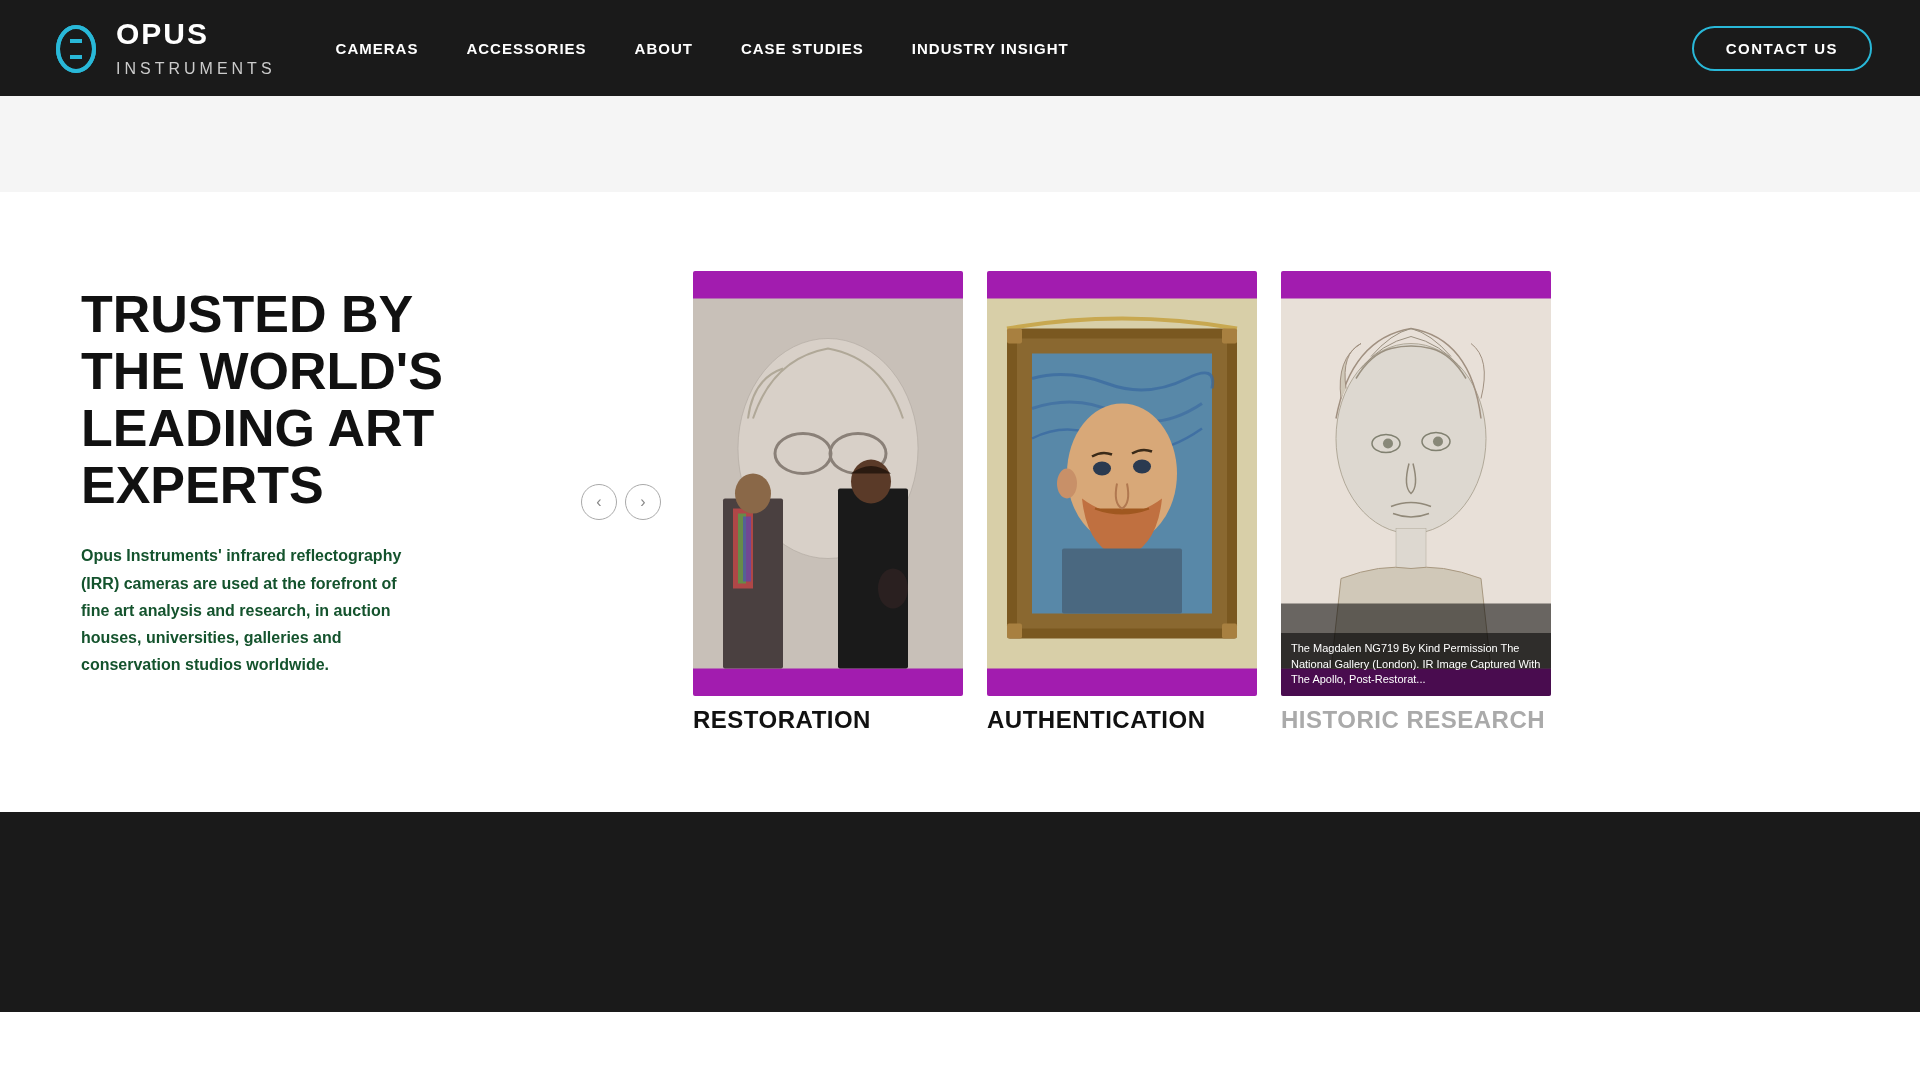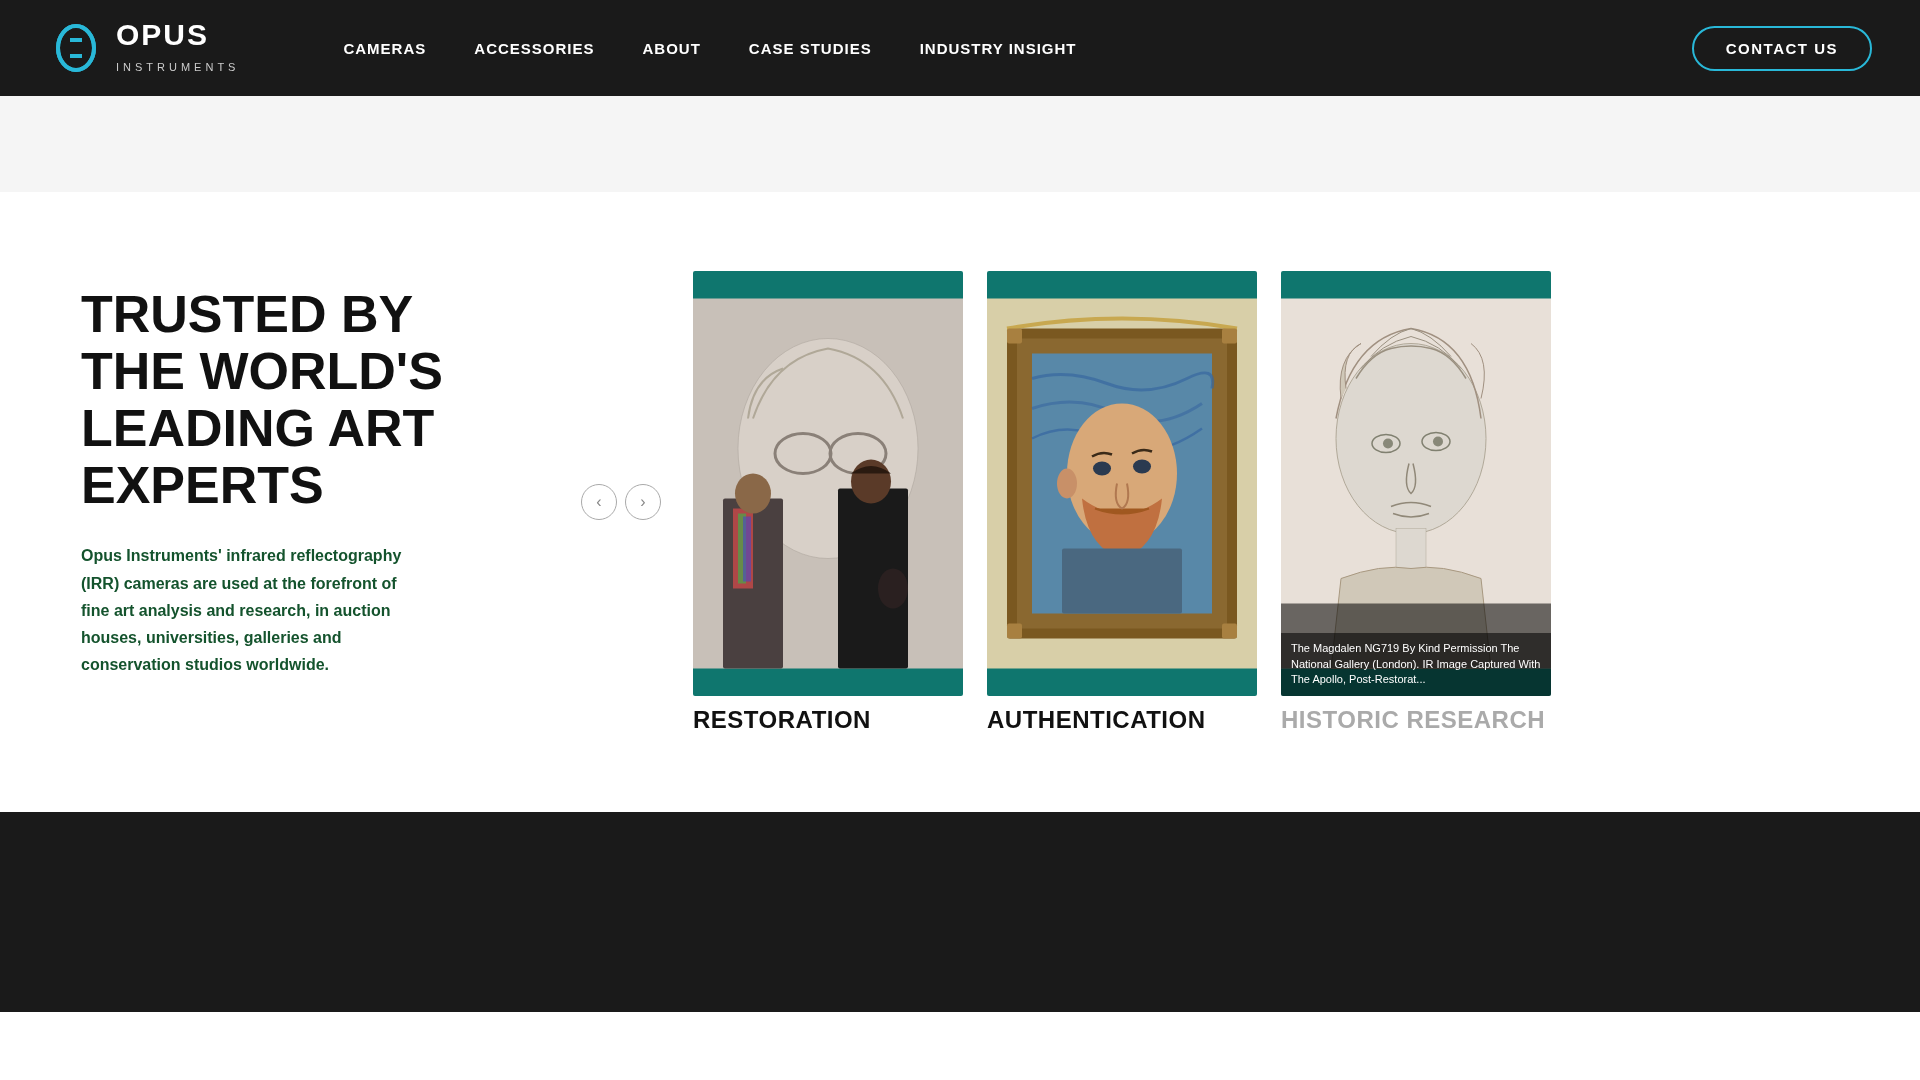--- a/index.html
+++ b/index.html
@@ -14,51 +14,50 @@
       padding: 0 48px;
       justify-content: space-between;
     }
     .navbar-left {
       display: flex;
       align-items: center;
       gap: 60px;
     }
     .logo {
       display: flex;
-      align-items: flex-start;
+      align-items: flex-end;
       gap: 12px;
       text-decoration: none;
     }
     .logo-icon {
       width: 56px;
       height: 56px;
     }
     .logo-text {
       color: #fff;
       display: flex;
       flex-direction: column;
       line-height: 1;
     }
     .logo-text .opus {
       font-size: 30px;
       font-weight: 700;
       letter-spacing: 2px;
       color: #fff;
     }
     .logo-text .instruments {
-      font-size: 11px;
+      font-size: 16px;
       letter-spacing: 4px;
       color: #ccc;
       margin-top: 12px;
     }
     .nav-links {
       display: flex;
       align-items: center;
       gap: 48px;
-      margin-left: 44px;
     }
     .nav-link {
       color: #fff;
       text-decoration: none;
       font-size: 15px;
       font-weight: 600;
       letter-spacing: 1px;
       text-transform: uppercase;
       cursor: pointer;
     }
@@ -164,21 +163,21 @@
       flex: 0 0 270px;
       display: flex;
       flex-direction: column;
     }
     .card-image {
       width: 270px;
       height: 425px;
       border-radius: 2px;
       overflow: hidden;
       position: relative;
-      background: #0f766e;
+      background: #a21caf;
     }
     .card-caption {
       position: absolute;
       bottom: 0;
       left: 0;
       right: 0;
       background: rgba(0,0,0,0.55);
       color: #fff;
       font-size: 11px;
       padding: 8px 10px;

